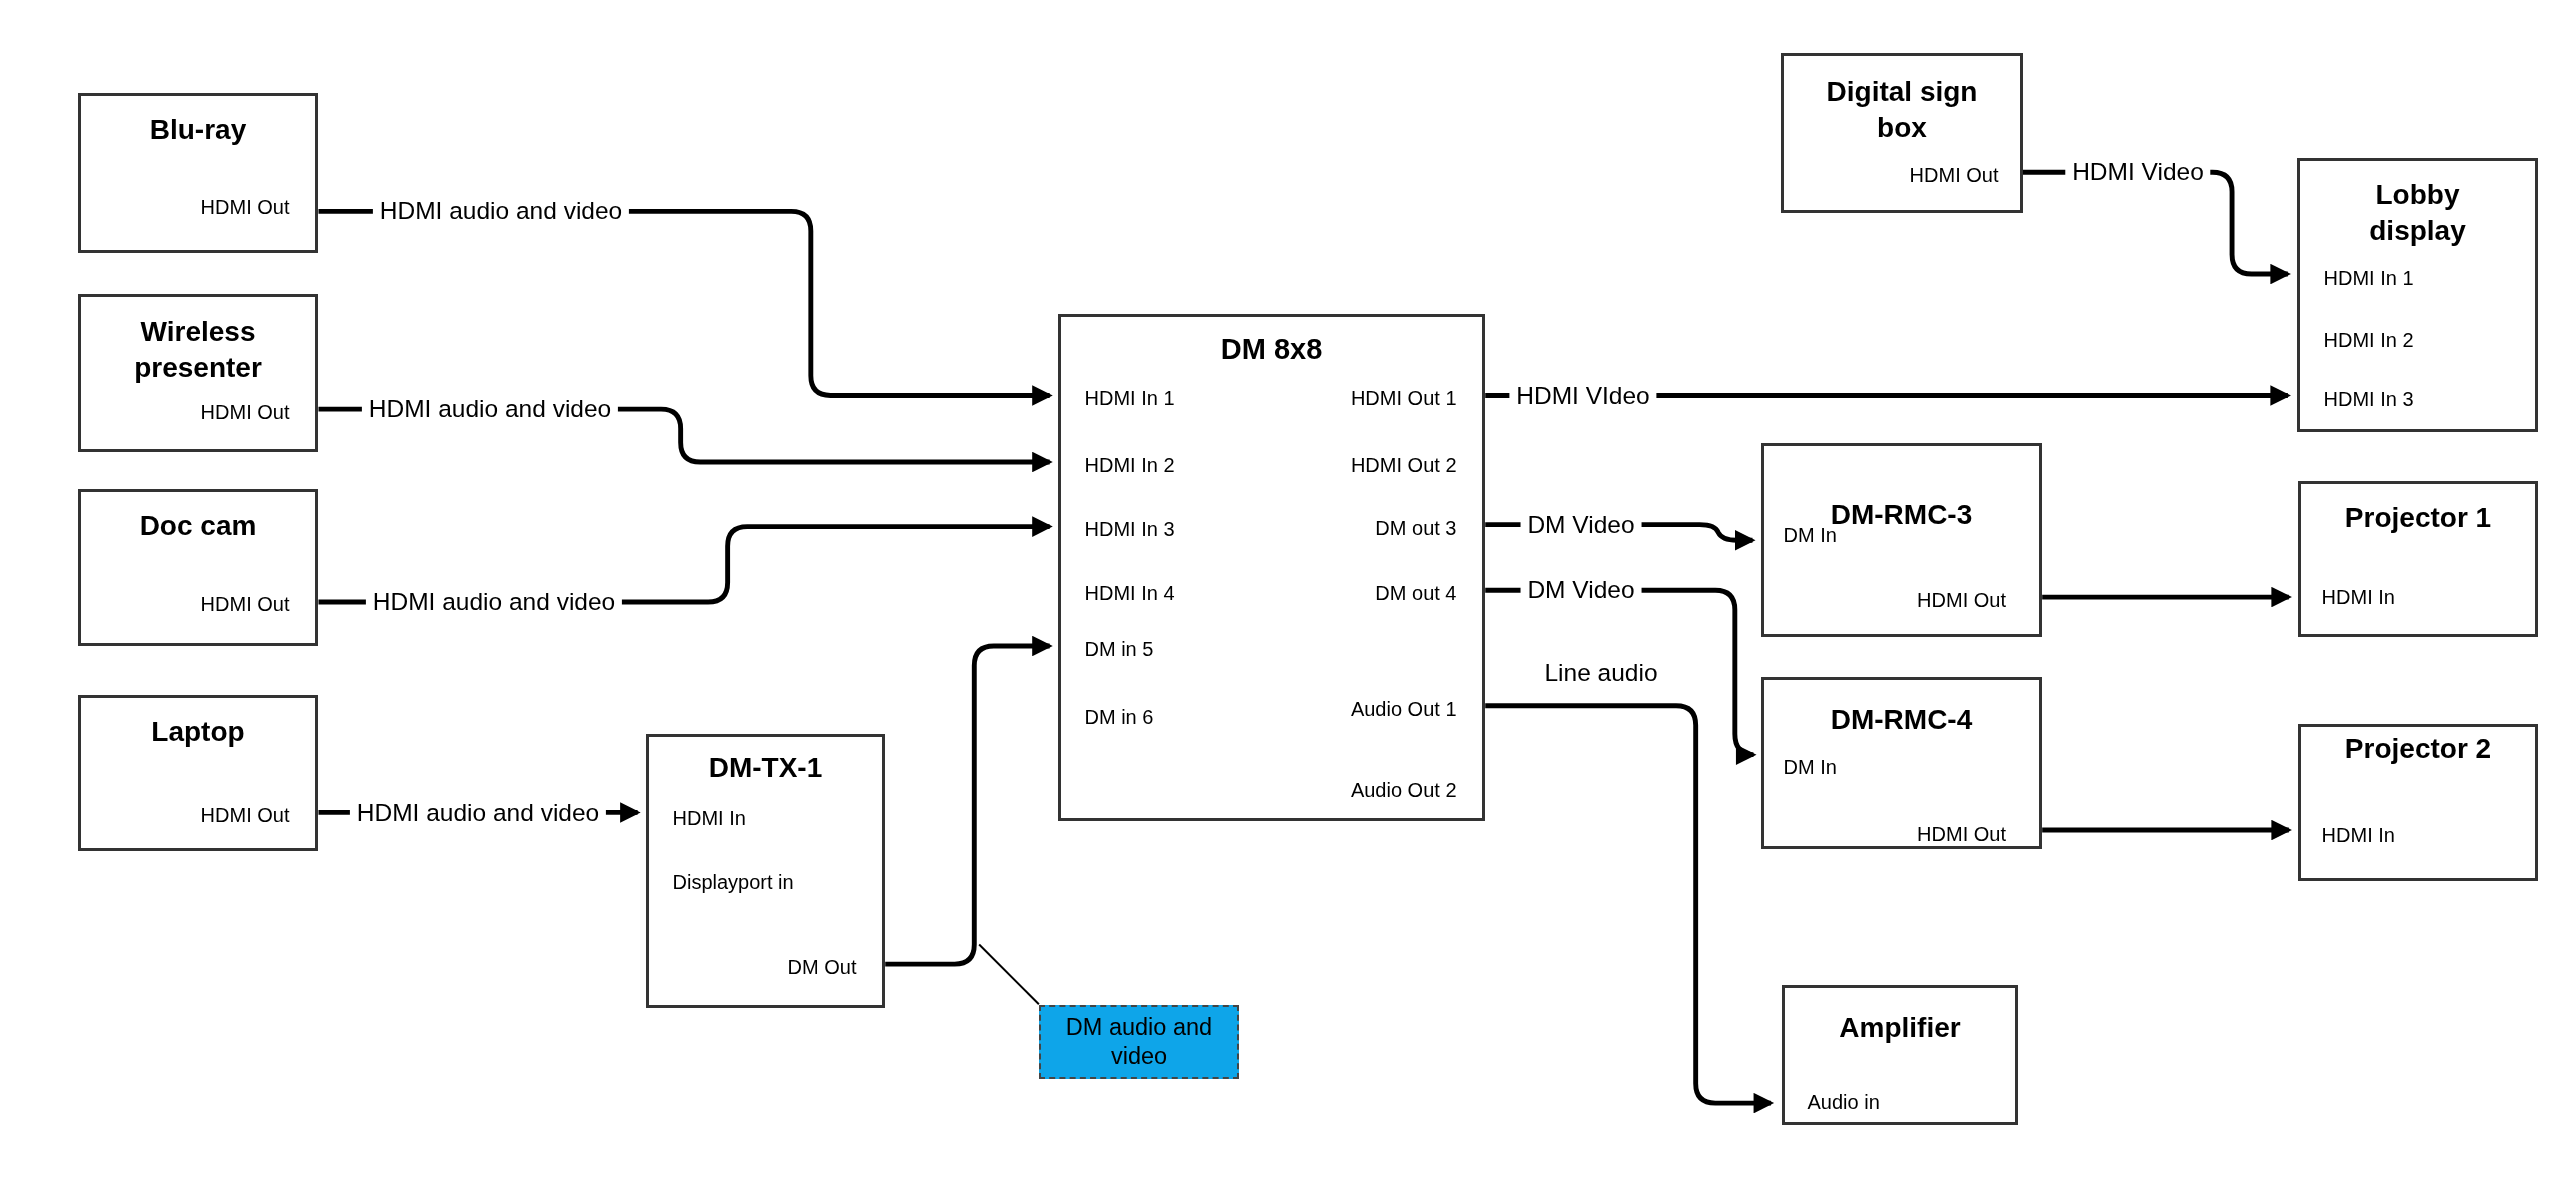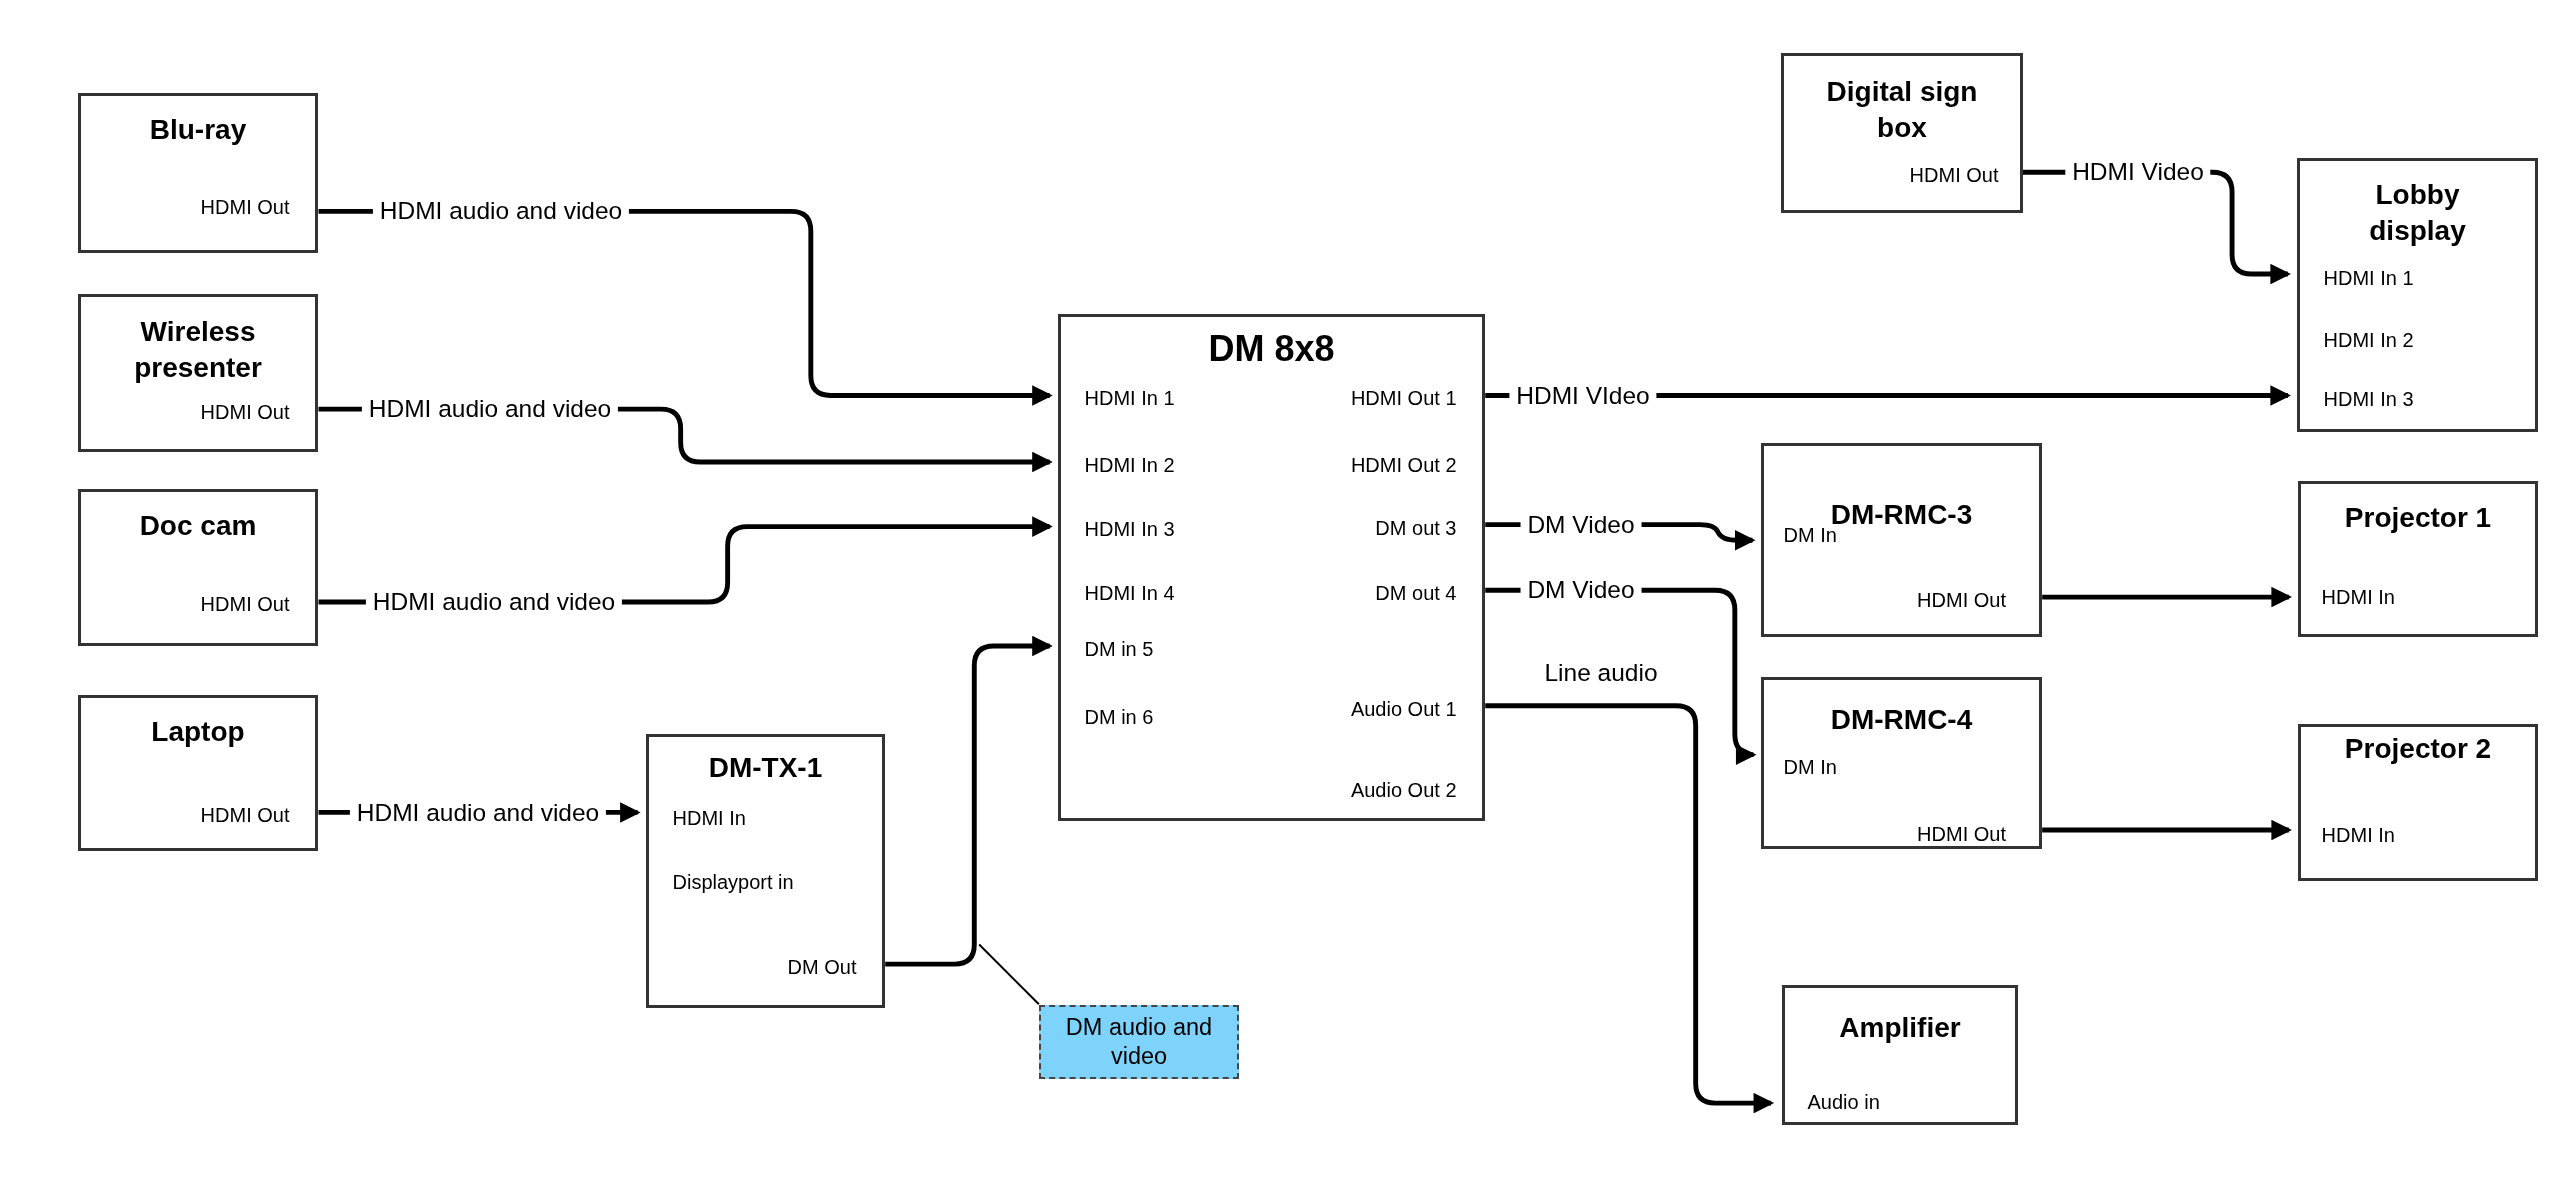--- a/index.html
+++ b/index.html
@@ -42,21 +42,21 @@
     background:#ffffff;
     font-size:24.5px;
     line-height:24.5px;
     white-space:nowrap;
     padding:2px 6.9px;
     z-index:3;
   }
   .callout{
     position:absolute;
     border:2px dashed #444444;
-    background:#7dd3fc;
+    background:#0ea5e9;
     box-sizing:border-box;
     z-index:3;
     display:flex;align-items:center;justify-content:flex-start;
     text-align:center;
     font-size:23.5px;line-height:29px;
     padding:3.9px 11.7px;
   }
 </style>
 </head>
 <body>
@@ -107,21 +107,21 @@
   </div>
 
   <div class="node" style="left:646px;top:734px;width:239px;height:274px;">
     <div class="node-title" style="top:12.7px;"><span class="tw">DM-TX-1</span></div>
     <div class="port left" style="top:81px;">HDMI In</div>
     <div class="port left" style="top:145px;">Displayport in</div>
     <div class="port right" style="top:230px;">DM Out</div>
   </div>
 
   <div class="node" style="left:1058px;top:314px;width:427px;height:507px;">
-    <div class="node-title" style="top:13.7px;font-size:36px;"><span class="tw">DM 8x8</span></div>
+    <div class="node-title" style="top:13.7px;font-size:29px;"><span class="tw">DM 8x8</span></div>
     <div class="port left" style="top:81px;">HDMI In 1</div>
     <div class="port left" style="top:148px;">HDMI In 2</div>
     <div class="port left" style="top:212px;">HDMI In 3</div>
     <div class="port left" style="top:276px;">HDMI In 4</div>
     <div class="port left" style="top:332px;">DM in 5</div>
     <div class="port left" style="top:400px;">DM in 6</div>
     <div class="port right" style="top:81px;">HDMI Out 1</div>
     <div class="port right" style="top:148px;">HDMI Out 2</div>
     <div class="port right" style="top:211px;">DM out 3</div>
     <div class="port right" style="top:276px;">DM out 4</div>

